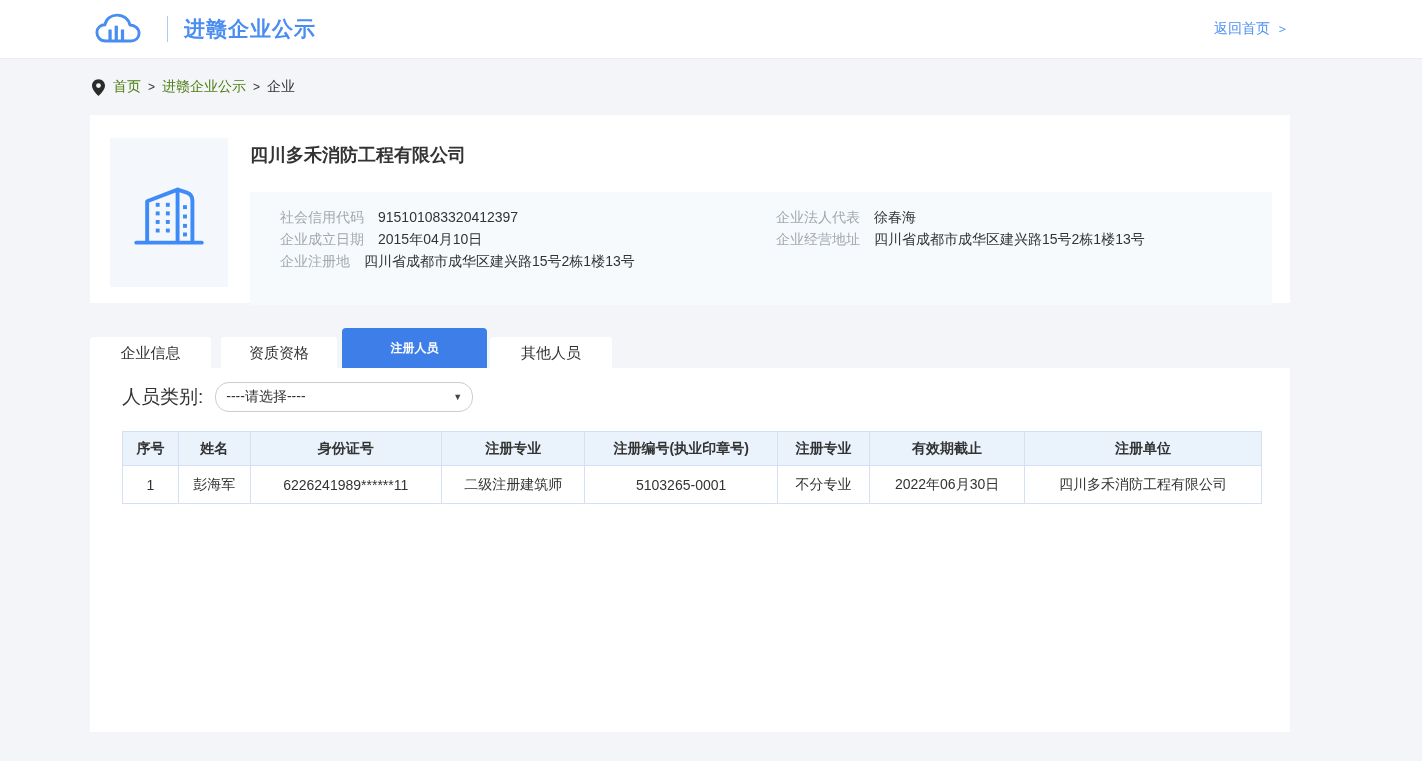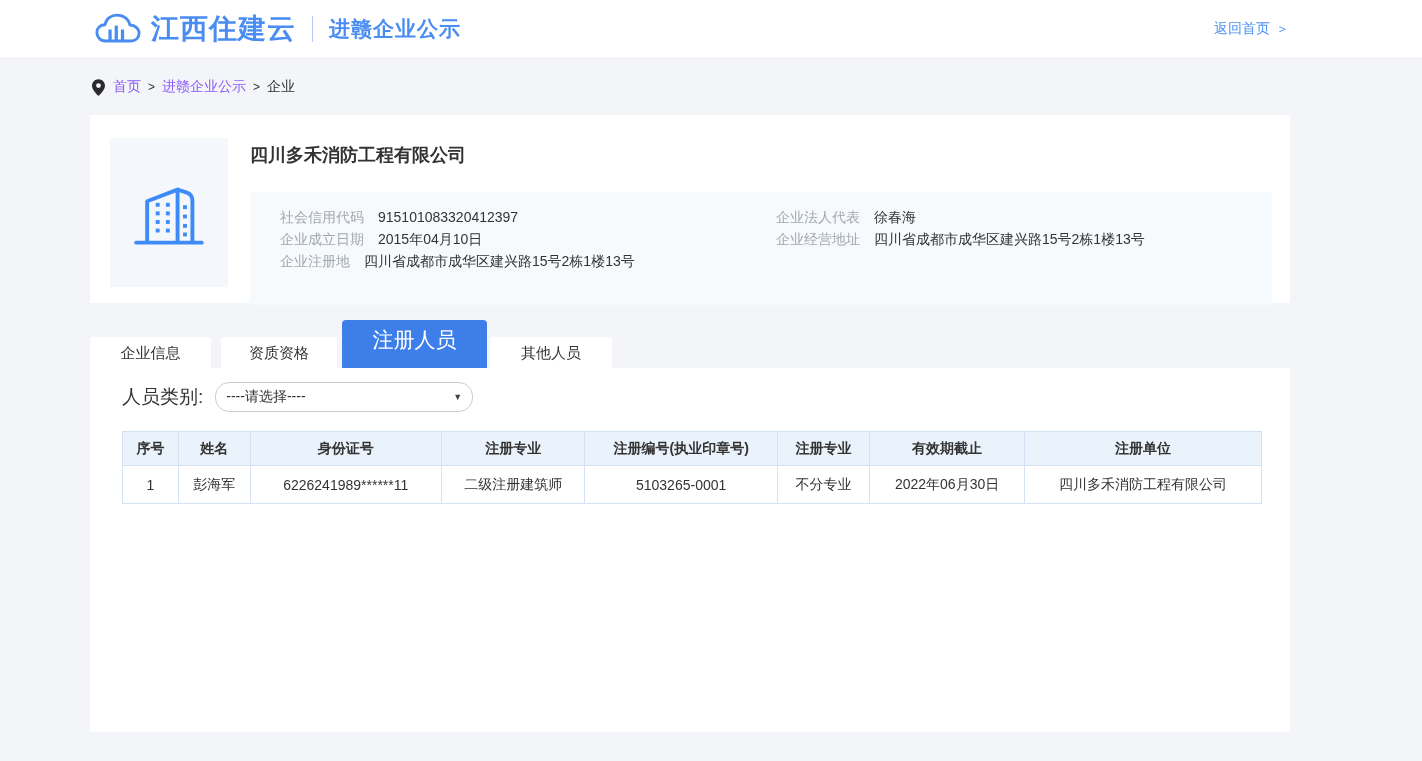--- a/index.html
+++ b/index.html
@@ -24,21 +24,21 @@
   .logo-subtitle { font-size:21px; font-weight:bold; color:#4a8df2; letter-spacing:1px; }
   .back-link { font-size:14px; color:#4a90f5; text-decoration:none; cursor:pointer; display:flex; align-items:center; gap:6px; }
   .back-link .chev { font-size:13px; }
 
   
   .breadcrumb {
     height:56px; display:flex; align-items:center; padding-left:92px;
     font-size:14px; color:#333;
   }
   .breadcrumb .pin { width:13px; height:17px; margin-right:8px; }
-  .breadcrumb a { color:#8b5cf6; text-decoration:none; cursor:pointer; }
+  .breadcrumb a { color:#4d7c0f; text-decoration:none; cursor:pointer; }
   .breadcrumb .sep { margin:0 7px; color:#333; font-size:12px; }
 
   
   .company-card {
     width:1200px; margin:0 0 0 90px; background:#fff; height:188px;
     display:flex; padding:23px 18px 0 20px;
   }
   .building-box {
     width:118px; height:149px; background:#f4f8fd; flex:none;
     display:flex; align-items:center; justify-content:center;
@@ -59,22 +59,22 @@
   
   .tab-bar { margin:25px 0 0 90px; display:flex; align-items:flex-end; height:40px; }
   .tab {
     background:#fff; color:#333; font-size:15px; height:31px; line-height:31px;
     text-align:center; border-radius:3px 3px 0 0; cursor:pointer; flex:none;
   }
   .tab.t0 { width:121px; margin-right:10px;margin-top:8px; }
   .tab.t1 { width:116px; margin-right:5px; }
   .tab.t3 { width:122px; }
   .tab.active {
-    background:#3d7ee8; color:#fff; width:145px; height:48px; line-height:40px;
-    font-size:21px; font-weight:400; border-radius:4px 4px 0 0; margin-right:3px;
+    background:#3d7ee8; color:#fff; width:145px; height:40px; line-height:40px;
+    font-size:12px; font-weight:700; border-radius:4px 4px 0 0; margin-right:3px;
   }
 
   
   .content-card {
     width:1200px; margin-left:90px; background:#fff; height:364px;
     padding:14px 32px 0 32px;
   }
   .filter-row { display:flex; align-items:center; height:30px; margin-bottom:19px; }
   .filter-label { font-size:19px; color:#333; margin-right:12px; }
   .select-box {
@@ -96,21 +96,20 @@
 <div class="page">
 
   <header class="app-header">
     <div class="logo-area">
       <svg class="cloud-icon" viewBox="0 0 48 34" fill="none">
         <path d="M11 29 C5 29 2 24.5 2 20 C2 15 6 12 10.4 12 C11.5 5.5 17 2 23 2 C30 2 35.3 6.5 36.4 12.3 C41.5 12.5 46 16 46 21 C46 26 42 29 37.5 29 Z" stroke="#4a8df2" stroke-width="3" stroke-linejoin="round"></path>
         <rect x="14" y="17" width="3.4" height="11" fill="#4a8df2"></rect>
         <rect x="20.5" y="13" width="3.4" height="15" fill="#4a8df2"></rect>
         <rect x="27" y="17" width="3.4" height="11" fill="#4a8df2"></rect>
       </svg>
-      <span class="logo-text">江西住建云</span>
       <span class="logo-divider"></span>
       <span class="logo-subtitle">进赣企业公示</span>
     </div>
     <a class="back-link">
       <span>返回首页</span>
       <span class="chev">＞</span>
     </a>
   </header>
 
   <nav class="breadcrumb">

